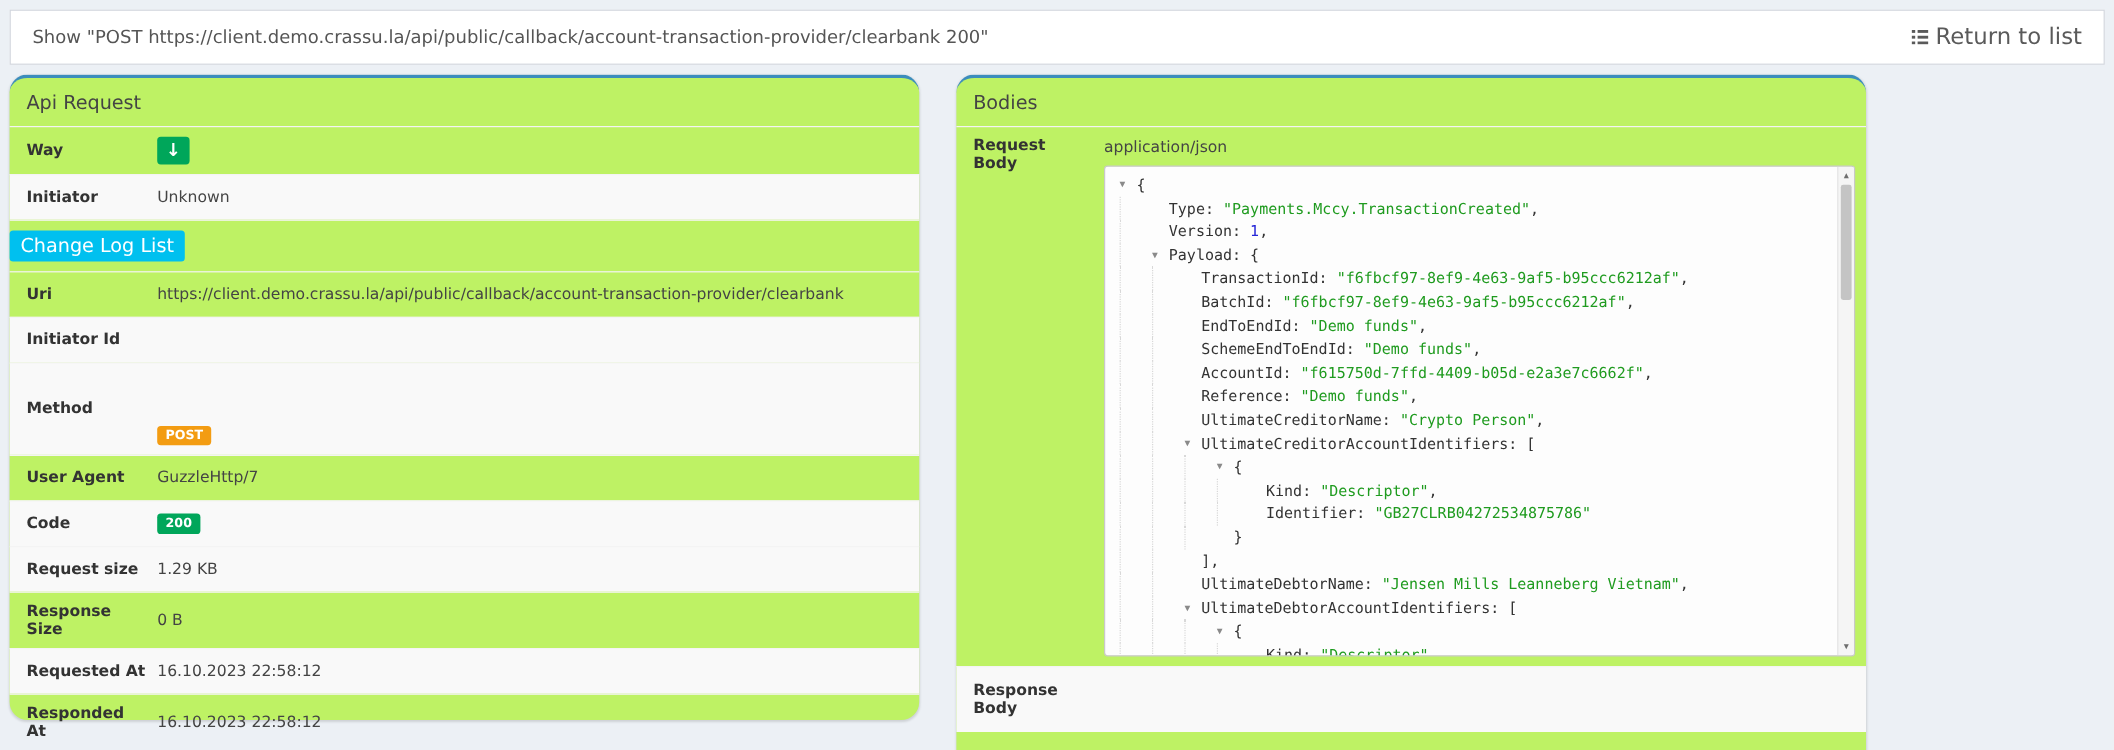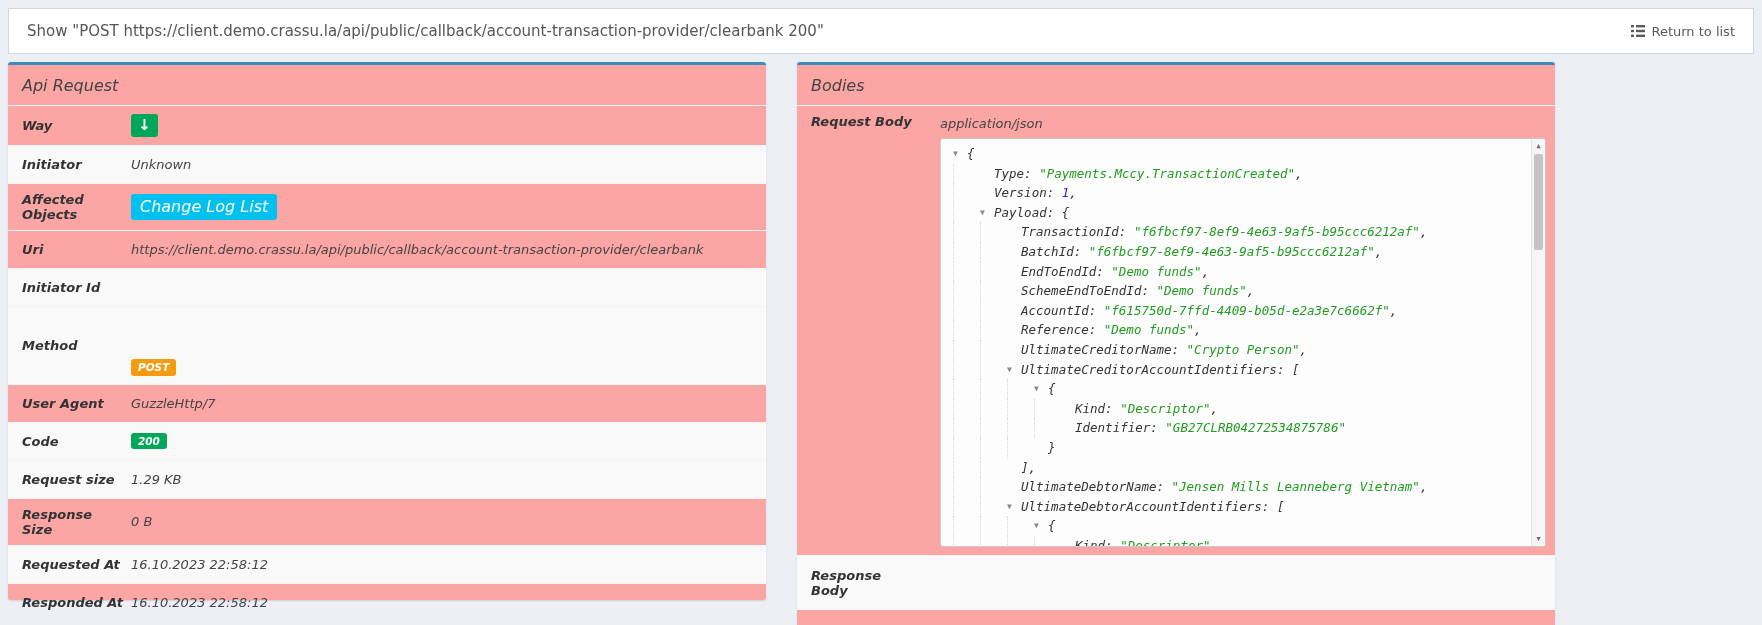--- a/index.html
+++ b/index.html
@@ -15,31 +15,30 @@
   
   .topbar {
     position:absolute; left:8px; top:8px; width:1746px; height:46px;
     background:#ffffff; border:1px solid #d2d6de;
     display:flex; align-items:center; justify-content:space-between;
     padding:0 18px;
   }
   .topbar-title { font-size:15px; color:#555; }
   .return-link {
     display:flex; align-items:center; gap:6px;
-    color:#5a5a5a; font-size:13px; cursor:pointer; user-select:none;
+    color:#5a5a5a; font-size:19px; cursor:pointer; user-select:none;
   }
   .return-link svg { display:block; fill:#5a5a5a; }
 
   
   .panel {
-    position:absolute; background:#fca5a5;
+    position:absolute; background:#bef264;
     border-top:3px solid var(--accent,#3c8dbc);
-    border-radius:3px;
+    border-radius:15px;
     box-shadow:0 1px 2px rgba(0,0,0,.13);
-    font-style:italic;
   }
   .panel-left  { left:8px;   top:62px; width:758px; height:538px; }
   .panel-right { left:797px; top:62px; width:758px; height:592px; }
   .panel-title { font-size:16px; color:#444; padding:11px 14px 10px; }
 
   
   .req-row {
     display:flex; align-items:center;
     border-top:1px solid #f4f4f4; min-height:38px;
   }
@@ -58,21 +57,21 @@
   .btn-small {
     display:inline-block; padding:4px 9px; border-radius:3px;
     color:#fff; font-size:16px; line-height:1.1; cursor:pointer;
   }
   .badge {
     display:inline-block; padding:3px 7px; border-radius:3px;
     color:#fff; font-size:10.5px; font-weight:bold; line-height:1;
   }
 
   
-  .body-row { display:flex; border-top:1px solid #f4f4f4;gap:20px; }
+  .body-row { display:flex; border-top:1px solid #f4f4f4; }
   .body-row.striped { background:#f9f9f9; }
   .body-value { flex:1; padding:0 9px 8px 0; }
   .content-type { padding:10px 0 7px; color:#444; }
   .resp-row { min-height:42px; align-items:center; display:flex; }
   .resp-label { width:123px; padding:12px 8px 12px 14px; font-weight:bold; color:#333; }
 
   
   .json-box {
     position:relative; height:409px;
     border:1px solid #c9c9c9; border-radius:3px;
@@ -132,21 +131,20 @@
         <div class="req-label">Way</div>
         <div class="req-value"><span class="way-btn" style="background: rgb(0, 166, 90);">
             <span>↓</span>
           </span></div>
       </div>
       <div class="req-row striped">
         <div class="req-label">Initiator</div>
         <div class="req-value"><span>Unknown</span></div>
       </div>
       <div class="req-row">
-        <div class="req-label">Affected Objects</div>
         <div class="req-value"><span class="btn-small" style="background: rgb(0, 192, 239);">Change Log List</span></div>
       </div>
       <div class="req-row">
         <div class="req-label">Uri</div>
         <div class="req-value"><span>https://client.demo.crassu.la/api/public/callback/account-transaction-provider/clearbank</span></div>
       </div>
       <div class="req-row striped">
         <div class="req-label">Initiator Id</div>
         <div class="req-value"><span></span></div>
       </div>

